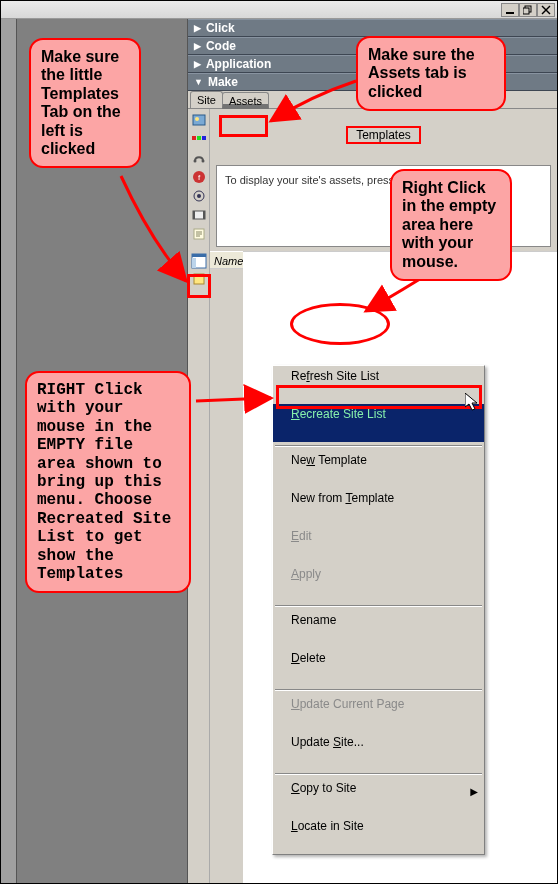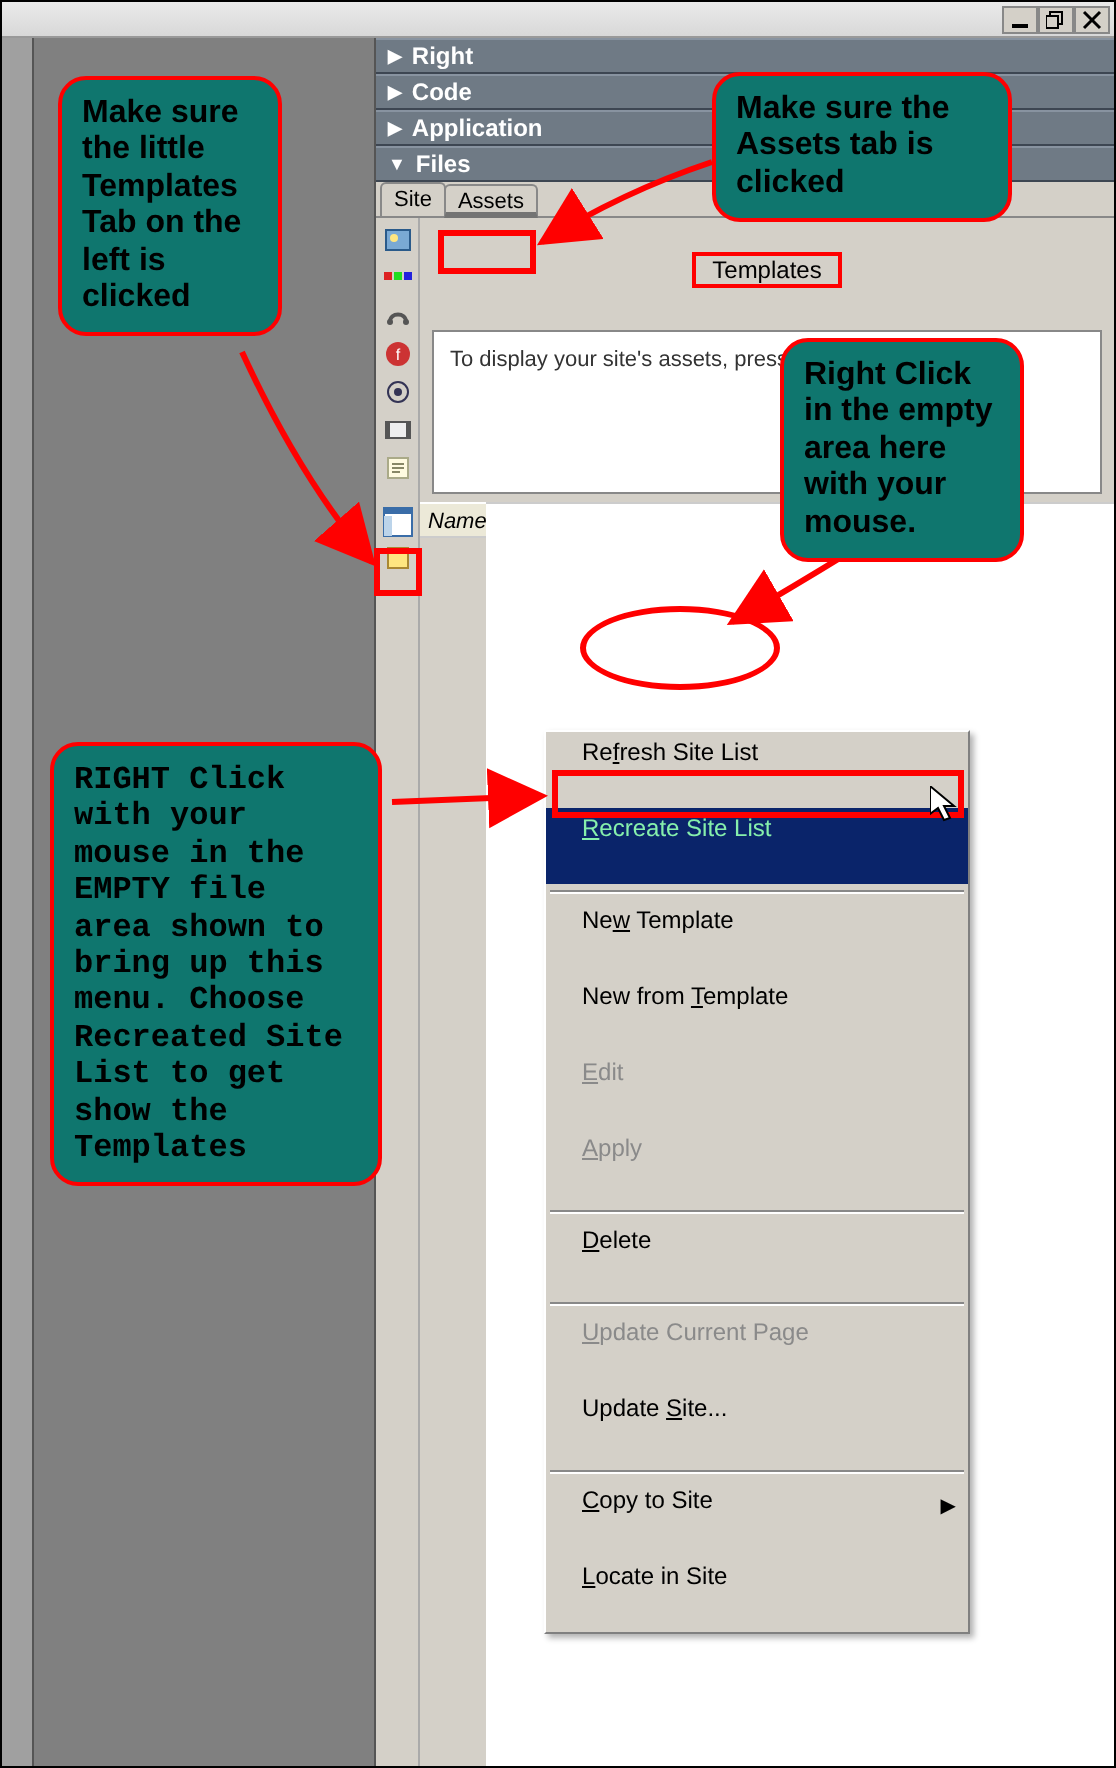--- a/index.html
+++ b/index.html
@@ -91,21 +91,21 @@
     background: #d4d0c8;
     border: 1px solid #888;
     border-bottom: none;
     border-radius: 3px 3px 0 0;
     margin-right: -1px;
     position: relative;
     text-align: center;
   }
   .tab.active {
     background: #d4d0c8;
-    border-bottom: 3px solid #737373;
+    border-bottom: 5px solid #737373;
     z-index: 2;
     top: 1px;
   }
   
   .assets-body {
     display: flex;
     flex-direction: column;
     flex: 1;
   }
   .assets-row1 {
@@ -229,21 +229,21 @@
   }
   .oval {
     position: absolute;
     border: 3px solid #ff0000;
     border-radius: 50%;
     z-index: 55;
     pointer-events: none;
   }
   .callout {
     position: absolute;
-    background: #0f766e;
+    background: #fca5a5;
     border: 2px solid #ff0000;
     border-radius: 14px;
     padding: 8px 10px;
     font-family: Arial;
     font-weight: bold;
     font-size: 16px;
     color: #000;
     z-index: 100;
     line-height: 1.15;
   }
@@ -286,33 +286,33 @@
       </svg>
   </div>
 </div>
 
 <div class="workspace">
   <div class="left-dock"></div>
   <div class="doc-gray"></div>
   <div class="panel-col">
     <div class="panel-head">
       <span class="tri">▶</span>
-      <span>Right</span>
+      <span>Click</span>
     </div>
     <div class="panel-head">
       <span class="tri">▶</span>
       <span>Code</span>
     </div>
     <div class="panel-head">
       <span class="tri">▶</span>
       <span>Application</span>
     </div>
     <div class="panel-head">
       <span class="tri">▼</span>
-      <span>Files</span>
+      <span>Make</span>
     </div>
 
     <div class="tabrow">
       <div class="tab"><span>Site</span></div>
       <div class="tab active"><span>Assets</span></div>
     </div>
 
     <div class="assets-body">
       <div class="assets-row1">
         <div class="icon-col">
@@ -400,20 +400,21 @@
 
 <div class="context-menu">
   <div class="mitem"><span>Re<u class="hot">f</u>resh Site List</span></div>
   <div class="mitem highlight"><span><u class="hot">R</u>ecreate Site List</span></div>
   <div class="msep"></div>
   <div class="mitem"><span>Ne<u class="hot">w</u> Template</span></div>
   <div class="mitem"><span>New from <u class="hot">T</u>emplate</span></div>
   <div class="mitem disabled"><span><u class="hot">E</u>dit</span></div>
   <div class="mitem disabled"><span><u class="hot">A</u>pply</span></div>
   <div class="msep"></div>
+  <div class="mitem"><span>Rename</span></div>
   <div class="mitem"><span><u class="hot">D</u>elete</span></div>
   <div class="msep"></div>
   <div class="mitem disabled"><span><u class="hot">U</u>pdate Current Page</span></div>
   <div class="mitem"><span>Update <u class="hot">S</u>ite...</span></div>
   <div class="msep"></div>
   <div class="mitem"><span><u class="hot">C</u>opy to Site</span><span class="arrow">▶</span></div>
   <div class="mitem"><span><u class="hot">L</u>ocate in Site</span></div>
 </div>
 
 <svg class="cursor" style="left:464px; top:392px;" width="16" height="20">

